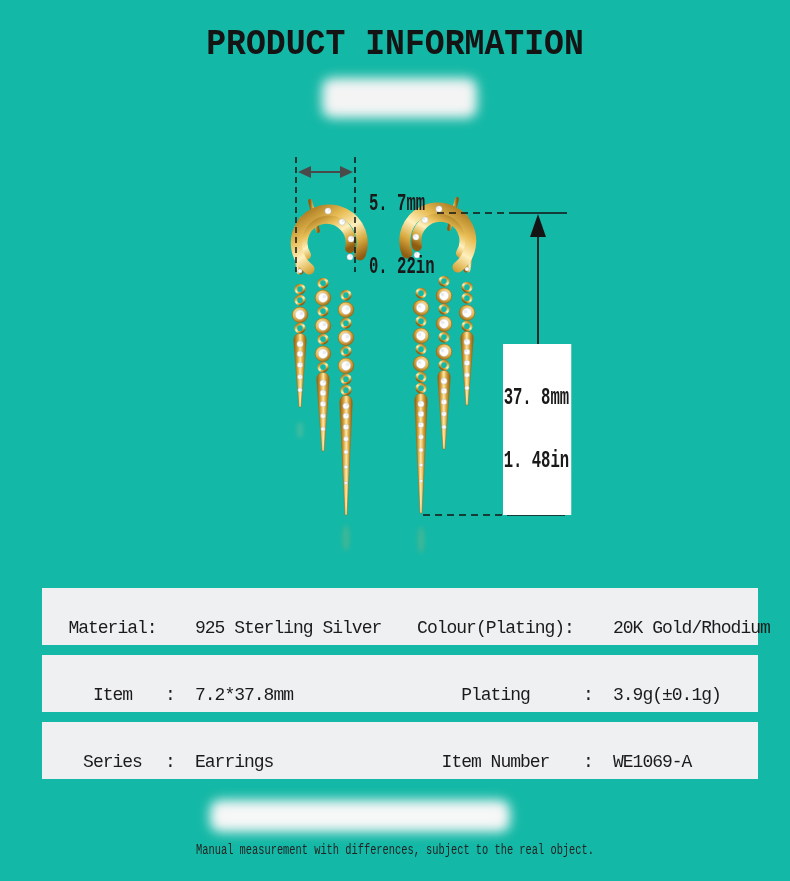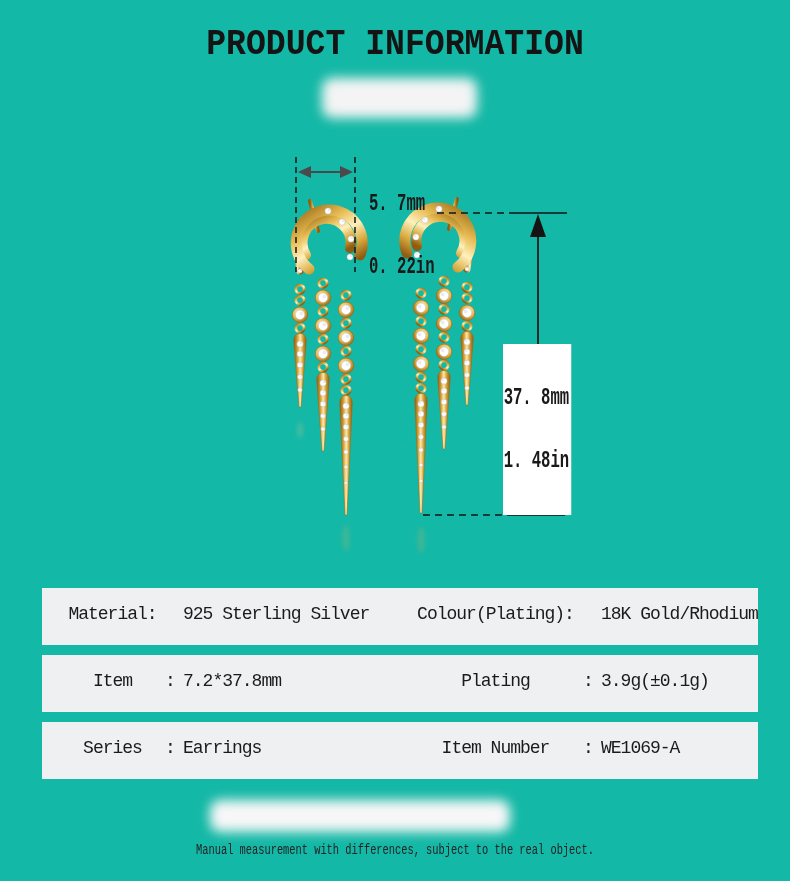--- a/index.html
+++ b/index.html
@@ -23,29 +23,29 @@
   .dim{
     position:absolute;font-weight:bold;font-size:24px;line-height:21px;
     transform:scaleX(.65);transform-origin:0 0;white-space:pre;color:#191919;
   }
   #dim-w{left:369px;top:151px;}
   #dim-h{left:503px;top:344px;background:#ffffff;padding:1px 3px 2px 1px;}
   .dim span{display:block;}
   
   .row{position:absolute;left:42px;width:716px;height:57px;background:#eef0f2;}
   #row1{top:588px;} #row2{top:655px;} #row3{top:722px;}
-  .cell{position:absolute;top:15px;display:flex;font-size:18px;line-height:22px;
+  .cell{position:absolute;top:29px;display:flex;font-size:18px;line-height:22px;
         letter-spacing:-1px;white-space:pre;color:#1b1b1b;}
   .cell.left{left:18px;}
   .cell.right{left:366px;}
   .nm{display:inline-block;text-align:center;}
   .cell.left  .nm{width:105px;}
   .cell.right .nm{width:175px;}
   .col{display:inline-block;width:14px;text-align:left;}
-  .val{margin-left:4px;}
+  .val{margin-left:16px;}
   
   #note{
     position:absolute;left:0;right:0;top:841px;text-align:center;
     font-size:14px;line-height:18px;letter-spacing:0;color:#222;
     transform:scaleX(.74);transform-origin:50% 50%;white-space:pre;
   }
 </style>
 </head>
 <body>
 
@@ -315,21 +315,21 @@
   <div id="dim-h" class="dim">
     <span>37. 8mm</span>
     <span>1. 48in</span>
   </div>
 
   <div id="row1" class="row">
     <div class="cell left">
       <span class="nm">Material:</span><span class="col"></span><span class="val">925 Sterling Silver</span>
     </div>
     <div class="cell right">
-      <span class="nm">Colour(Plating):</span><span class="col"></span><span class="val">18K Gold/Rhodium</span>
+      <span class="nm">Colour(Plating):</span><span class="col"></span><span class="val">20K Gold/Rhodium</span>
     </div>
   </div>
 
   <div id="row2" class="row">
     <div class="cell left">
       <span class="nm">Item</span><span class="col">:</span><span class="val">7.2*37.8mm</span>
     </div>
     <div class="cell right">
       <span class="nm">Plating</span><span class="col">:</span><span class="val">3.9g(±0.1g)</span>
     </div>

